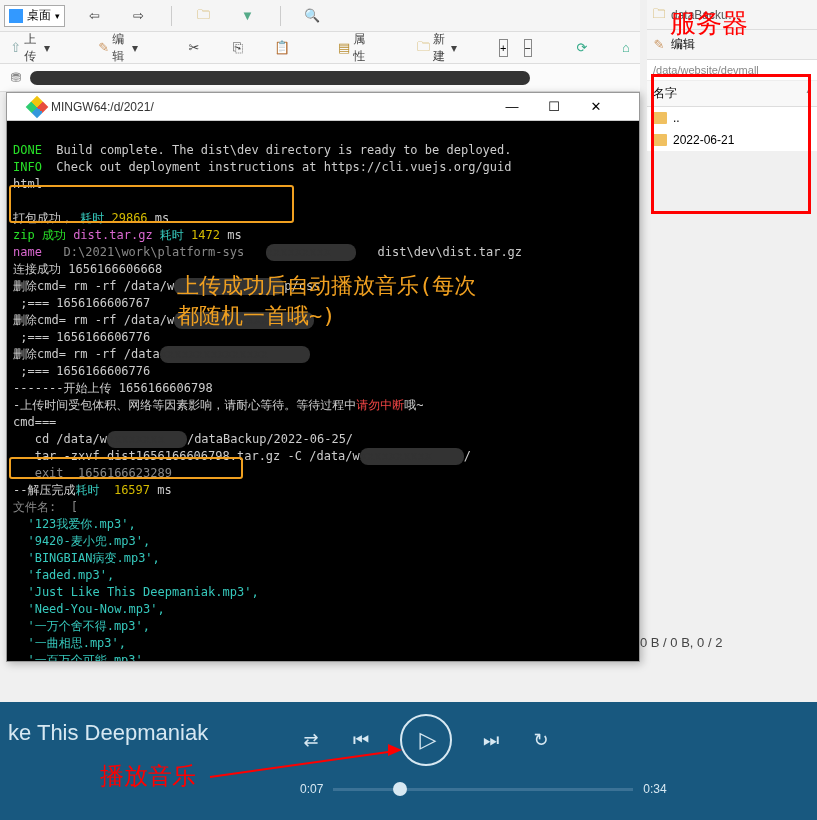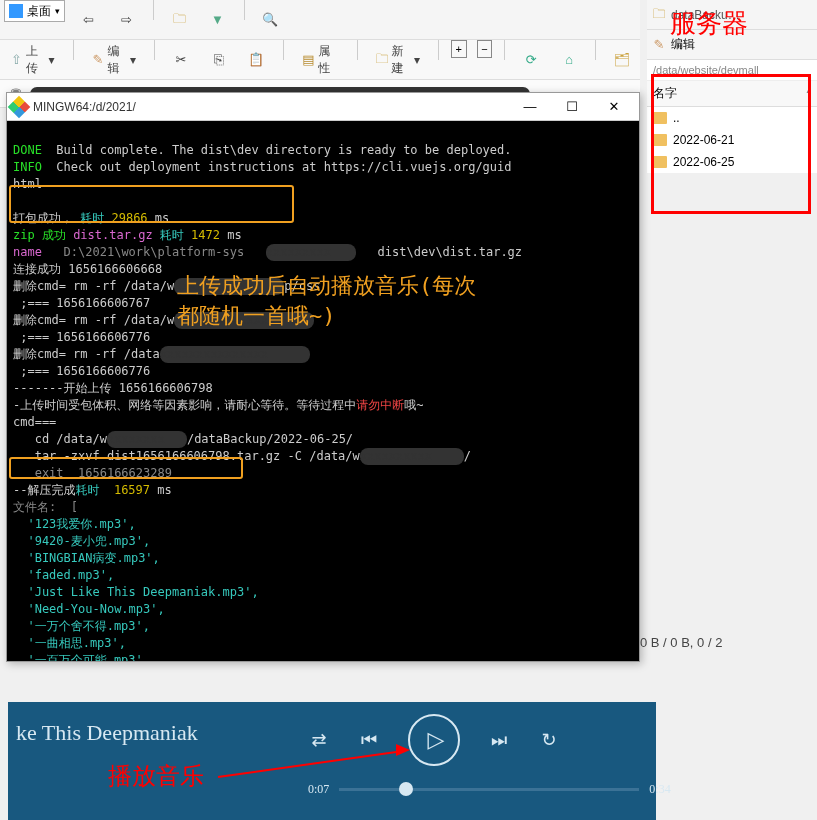--- a/index.html
+++ b/index.html
@@ -6,26 +6,27 @@
 body {
   width: 817px; height: 820px;
   background: #f0f0f0;
   font-family: "Segoe UI", "Microsoft YaHei", sans-serif;
   font-size: 12px;
   position: relative;
   overflow: hidden;
 }
 
 .tb1, .tb2 {
-  height: 40px;
+  height: 32px;
   display: flex;
+  align-items: center;
   background: #f5f5f5;
   border-bottom: 1px solid #ddd;
   padding: 0 4px;
-  gap: 10px;
+  gap: 16px;
 }
 .tb2 { background: #f8f8f8; }
 .drop {
   border: 1px solid #aaa;
   background: #fff;
   height: 22px;
   padding: 0 4px;
   display: inline-flex;
   align-items: center;
   gap: 4px;
@@ -76,21 +77,21 @@
   left: 6px; top: 92px;
   width: 634px; height: 570px;
   background: #fff;
   border: 1px solid #999;
   box-shadow: 2px 2px 8px rgba(0,0,0,0.25);
 }
 .term-title {
   height: 28px;
   display: flex;
   align-items: center;
-  padding: 0 4px;
+  padding: 0 22px;
   background: #fff;
   border-bottom: 1px solid #ccc;
 }
 .term-logo {
   width: 16px; height: 16px; margin-right: 6px;
   background:
     conic-gradient(#e74c3c 0 90deg, #3498db 90deg 180deg, #2ecc71 180deg 270deg, #f1c40f 270deg 360deg);
   transform: rotate(45deg);
 }
 .term-ttl { flex: 1; font-size: 12px; color: #333; }
@@ -132,25 +133,24 @@
 .bot-status {
   position: absolute;
   left: 640px; bottom: 170px;
   color: #444;
   font-size: 13px;
 }
 
 
 .player {
   position: absolute;
-  left: 8px; bottom: 0;
-  width: 648px; height: 118px;
+  left: 0; bottom: 0;
+  width: 817px; height: 118px;
   background: #18587f;
   color: #d7e8f2;
-  font-family: Liberation Serif, serif;
 }
 .pl-title { position: absolute; left: 8px; top: 18px; font-size: 22px; font-weight: 300; }
 .pl-anno { position: absolute; color: #f00; font-size: 24px; font-weight: 500; }
 .arrow-line { position: absolute; height: 2px; background: #f00; transform-origin: left center; }
 .arrow-head { position: absolute; width: 0; height: 0; border-left: 14px solid #f00; border-top: 6px solid transparent; border-bottom: 6px solid transparent; }
 .pl-ctrls { position: absolute; left: 300px; top: 12px; display: flex; align-items: center; gap: 28px; }
 .pl-ico { width: 22px; height: 22px; display: flex; align-items: center; justify-content: center; font-size: 18px; }
 .pl-play { width: 52px; height: 52px; border: 2px solid #d7e8f2; border-radius: 50%; font-size: 22px; padding-left: 4px; }
 .pl-bar { position: absolute; left: 300px; top: 80px; display: flex; align-items: center; gap: 10px; font-size: 12px; }
 .pl-track { width: 300px; height: 3px; background: #3b7296; position: relative; }
@@ -250,24 +250,20 @@
     <span>名字</span>
     <span style="float:right;font-size:9px;color:#888">▴</span>
   </div>
   <div class="rp-row">
     <span class="rp-fold"></span>
     <span>..</span>
   </div>
   <div class="rp-row">
     <span class="rp-fold"></span>
     <span>2022-06-21</span>
-  </div>
-  <div class="rp-row">
-    <span class="rp-fold"></span>
-    <span>2022-06-25</span>
   </div>
 </div>
 
 <div class="red-box1" style="left:651px;top:74px;width:160px;height:140px"></div>
 <div class="srv-label" style="left:670px;top:6px">服务器</div>
 
 <div class="term">
   <div class="term-title">
     <span class="term-logo"></span>
     <span class="term-ttl">MINGW64:/d/2021/</span>

